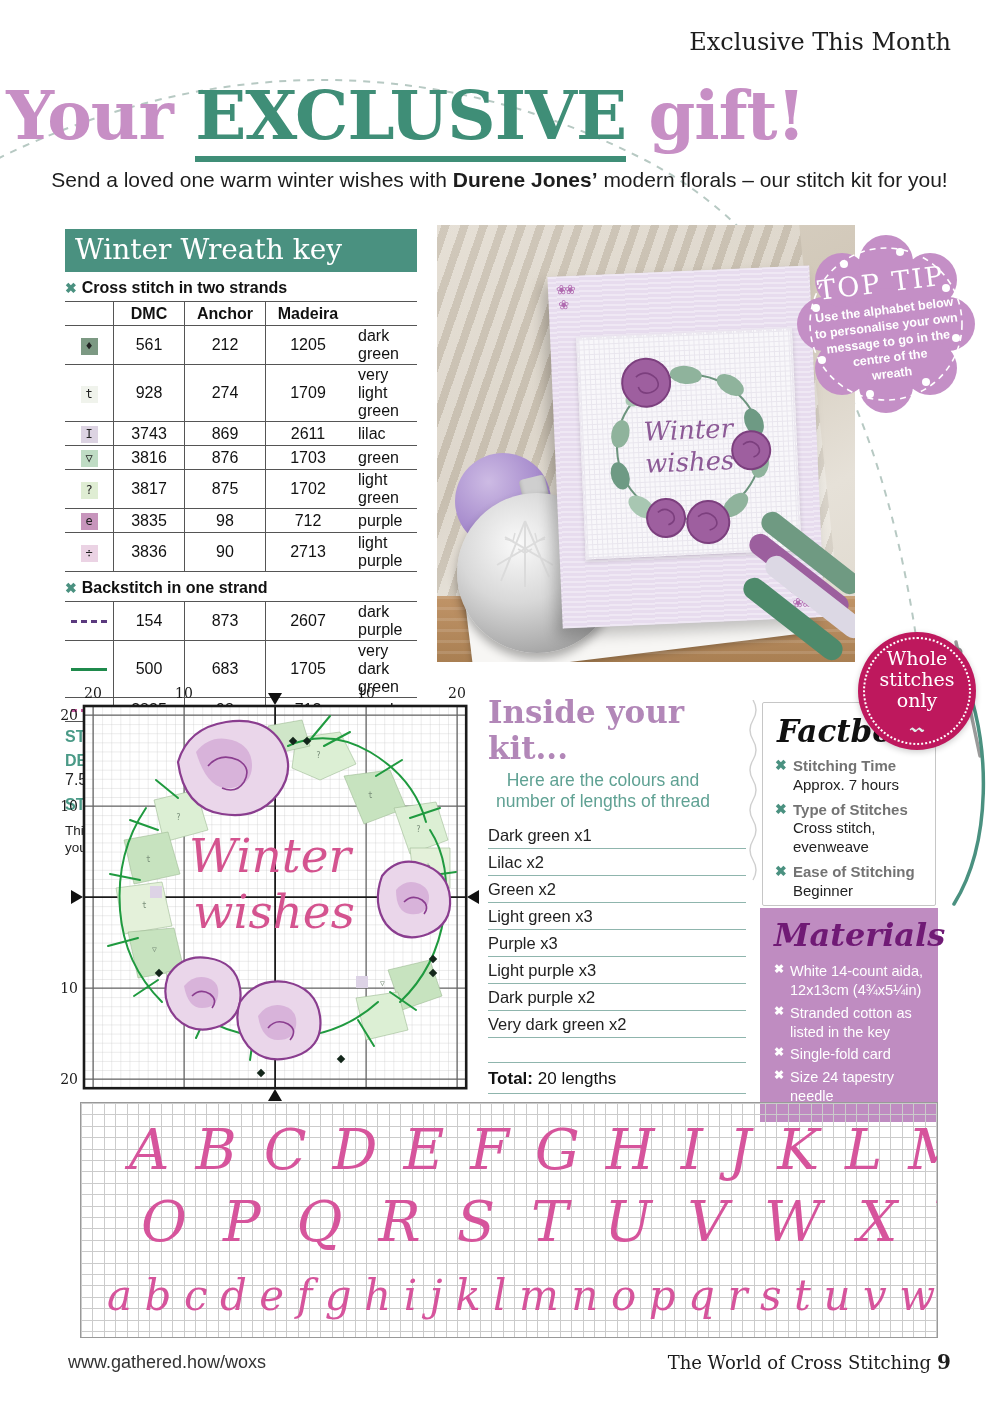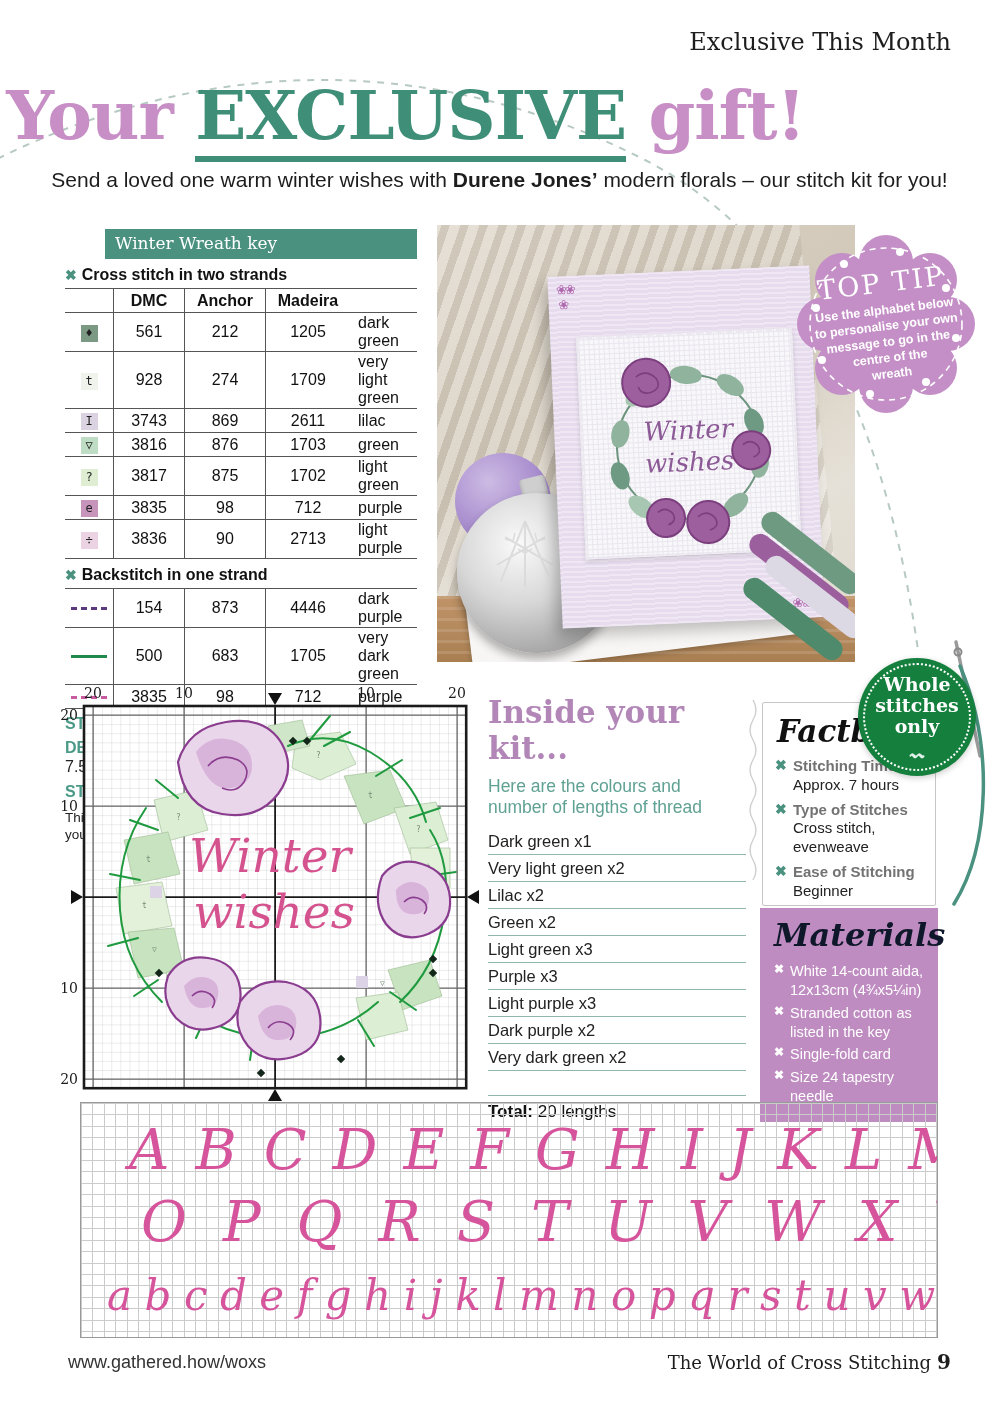--- a/index.html
+++ b/index.html
@@ -15,21 +15,21 @@
          font-family:"DejaVu Serif",serif;font-weight:bold;font-size:67px;letter-spacing:-1px;}
   .title .mauve{color:#c78fc5;}
   .title .teal-u{color:#3f8e77;border-bottom:6px solid #3f8e77;padding-bottom:1px;}
   .subtitle{position:absolute;top:168px;left:0;width:999px;text-align:center;
             font-size:21px;color:#1d1d1d;}
   .subtitle b{font-weight:bold;}
 
   
   .key-panel{position:absolute;left:65px;top:229px;width:352px;}
   .key-header{background:#4a9180;color:#fff;font-family:"DejaVu Serif",serif;
-              font-size:17px;padding:4px 10px 6px 10px;margin-left:40px;}
+              font-size:28px;padding:4px 10px 6px 10px;}
   .sec-head{font-size:16px;font-weight:bold;color:#111;margin:7px 0 4px 0;}
   .xbul{color:#4a9180;font-weight:bold;margin-right:5px;font-size:14px;}
   table.key{border-collapse:collapse;width:100%;font-size:16px;color:#111;}
   table.key td,table.key th{border-top:1px solid #555;border-bottom:1px solid #555;
        padding:1px 4px;height:21px;text-align:center;vertical-align:middle;}
   table.key .c2,table.key .c3,table.key .c4,table.key .c5{border-left:1px solid #555;}
   table.key th{font-weight:bold;}
   table.key .name{text-align:left;padding-left:8px;}
   table.key .c1{width:40px;}table.key .c2{width:62px;margin-top:41px;}table.key .c3{width:72px;}
   table.key .c4{width:76px;}
@@ -86,53 +86,53 @@
 
   
   .toptip{position:absolute;left:788px;top:226px;width:196px;height:196px;z-index:6;}
 
   
   .chart{position:absolute;left:58px;top:680px;width:424px;height:424px;}
 
   
   .kit{position:absolute;left:488px;top:694px;width:258px;}
   .kit-title{font-family:"DejaVu Serif",serif;font-weight:bold;font-size:31px;color:#b287b8;}
-  .kit-sub{margin-top:10px;font-size:17.5px;color:#5fa193;line-height:1.2;width:230px;}
+  .kit-sub{margin-top:4px;font-size:17.5px;color:#5fa193;line-height:1.2;width:230px;text-align:center;}
   .kit-list{margin-top:10px;}
   .kit-item{font-size:16.5px;color:#222;border-bottom:1px solid #8fb5ad;
             padding:4px 0 3px 0;}
   .kit-spacer{height:24px;border-bottom:1px solid #8fb5ad;}
   .kit-total{font-size:17px;color:#111;border-bottom:1px solid #8fb5ad;padding:6px 0 4px 0;}
   .kit-total b{font-weight:bold;}
   .wavy-div{position:absolute;left:748px;top:700px;height:190px;width:10px;}
 
   
   .factbox{position:absolute;left:762px;top:702px;width:174px;height:204px;
            border:1px solid #c6c6c6;border-radius:2px;padding:10px 10px 8px 12px;box-sizing:border-box;}
   .fact-title{font-family:"DejaVu Serif",serif;font-style:italic;font-weight:bold;
               font-size:31px;color:#111;margin:0 0 8px 2px;}
   .fact-item{font-size:15px;line-height:1.25;margin-bottom:6px;position:relative;padding-left:18px;}
   .fact-item .xbul{position:absolute;left:0;top:0;}
   .fact-item .flab{font-weight:bold;color:#737373;}
   .fact-item .fval{color:#222;}
 
   
-  .whole{position:absolute;left:858px;top:658px;width:118px;height:118px;border-radius:50%;
-         background:#15803d;z-index:7;box-shadow:0 2px 6px rgba(0,0,0,.2);font-weight:bold;}
+  .whole{position:absolute;left:858px;top:632px;width:118px;height:118px;border-radius:50%;
+         background:#be185d;z-index:7;box-shadow:0 2px 6px rgba(0,0,0,.2);}
   .whole .ring{position:absolute;inset:5px;border:2px dotted #ffffff;border-radius:50%;}
   .whole .wtxt{position:absolute;top:16px;left:0;width:100%;text-align:center;color:#fff;
          font-family:"DejaVu Serif",serif;font-size:19px;line-height:1.1;}
   .whole .squig{position:absolute;bottom:12px;width:100%;text-align:center;color:#dff0ea;font-size:14px;}
   .needle{position:absolute;left:930px;top:636px;width:66px;height:290px;z-index:3;}
 
   
   .materials{position:absolute;left:760px;top:908px;width:178px;min-height:178px;
              background:#bf8cc1;color:#fff;padding:8px 12px 12px 14px;box-sizing:border-box;}
   .mat-title{font-family:"DejaVu Serif",serif;font-style:italic;font-weight:bold;
-             font-size:32px;color:#0f172a;margin:0 0 8px 0;}
+             font-size:32px;color:#701a75;margin:0 0 8px 0;}
   .mat-item{font-size:14.5px;line-height:1.3;margin-bottom:4px;position:relative;padding-left:16px;}
   .mat-item .mbul{position:absolute;left:0;top:0;font-weight:bold;font-size:12px;}
 
   
   .alpha{position:absolute;left:80px;top:1102px;width:856px;height:234px;border:1px solid #999;
          background-image:
            repeating-linear-gradient(to right,#cbcbcb 0 1px,transparent 1px 11.4px),
            repeating-linear-gradient(to bottom,#cbcbcb 0 1px,transparent 1px 11.4px),
            repeating-linear-gradient(to bottom,#a8a8a8 0 1px,transparent 1px 57px);
          overflow:hidden;}
@@ -230,21 +230,21 @@
       </table>
 
     <div class="sec-head"><span class="xbul">✖</span><span>Backstitch in one strand</span></div>
 
     <table class="key">
       <tbody>
           <tr>
         <td class="c1"><span class="bsline bs0"></span></td>
         <td class="c2">154</td>
         <td class="c3">873</td>
-        <td class="c4">4446</td>
+        <td class="c4">2607</td>
         <td class="name">dark purple</td>
       </tr>
       <tr>
         <td class="c1"><span class="bsline bs1"></span></td>
         <td class="c2">500</td>
         <td class="c3">683</td>
         <td class="c4">1705</td>
         <td class="name">very dark green</td>
       </tr>
       <tr>
@@ -480,21 +480,20 @@
       <text x="212" y="192" text-anchor="middle" font-family="DejaVu Serif,serif" font-style="italic" font-size="47" fill="#d4538f">Winter</text>
       <text x="216" y="248" text-anchor="middle" font-family="DejaVu Serif,serif" font-style="italic" font-size="47" fill="#d4538f">wishes</text>
     </g>
   </svg>
 
   <div class="kit">
     <div class="kit-title">Inside your kit...</div>
     <div class="kit-sub">Here are the colours and number of lengths of thread</div>
     <div class="kit-list">
       <div class="kit-item">Dark green x1</div>
-      <div class="kit-item">Very light green x2</div>
       <div class="kit-item">Lilac x2</div>
       <div class="kit-item">Green x2</div>
       <div class="kit-item">Light green x3</div>
       <div class="kit-item">Purple x3</div>
       <div class="kit-item">Light purple x3</div>
       <div class="kit-item">Dark purple x2</div>
       <div class="kit-item">Very dark green x2</div>
       <div class="kit-spacer"></div>
       <div class="kit-total"><b>Total:</b> <span>20 lengths</span></div>
     </div>

